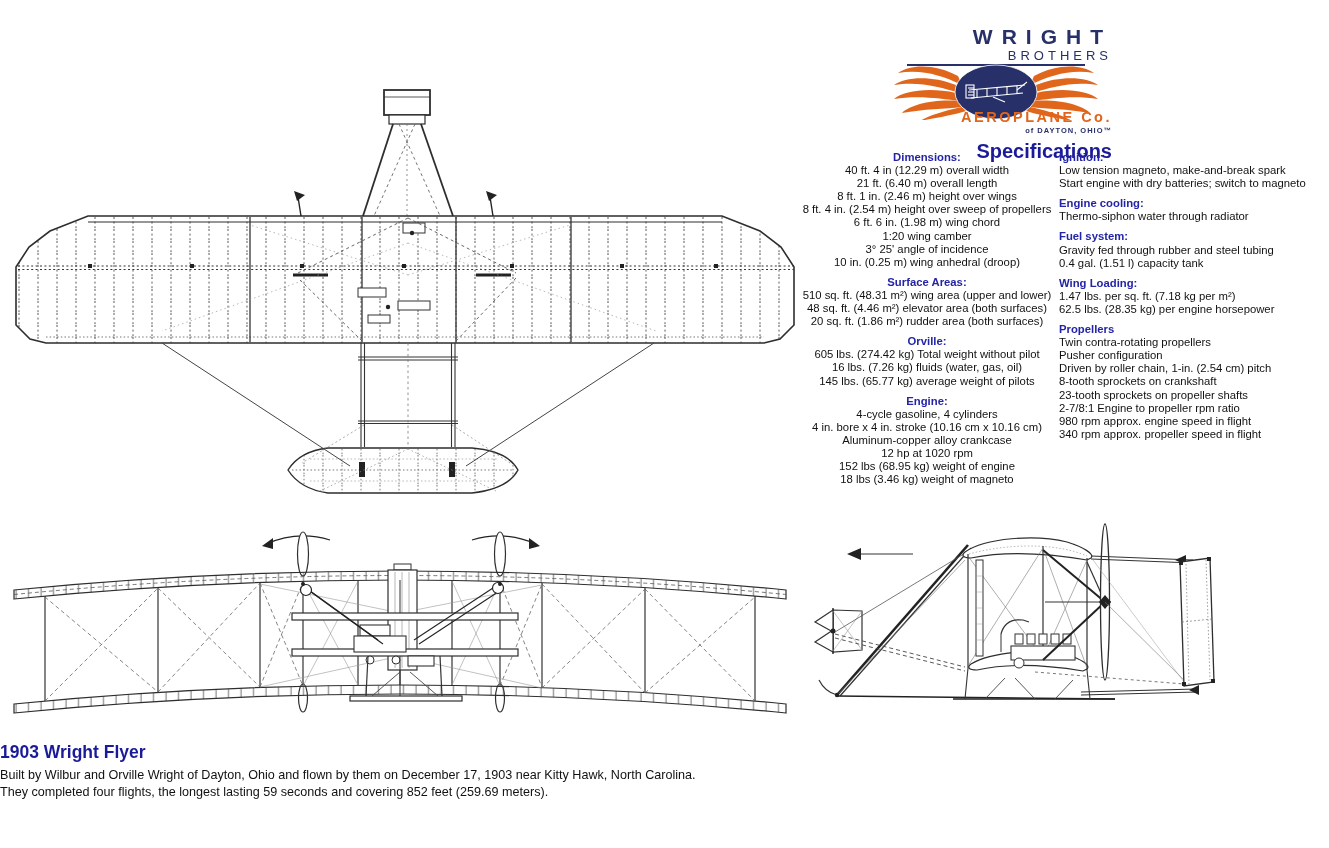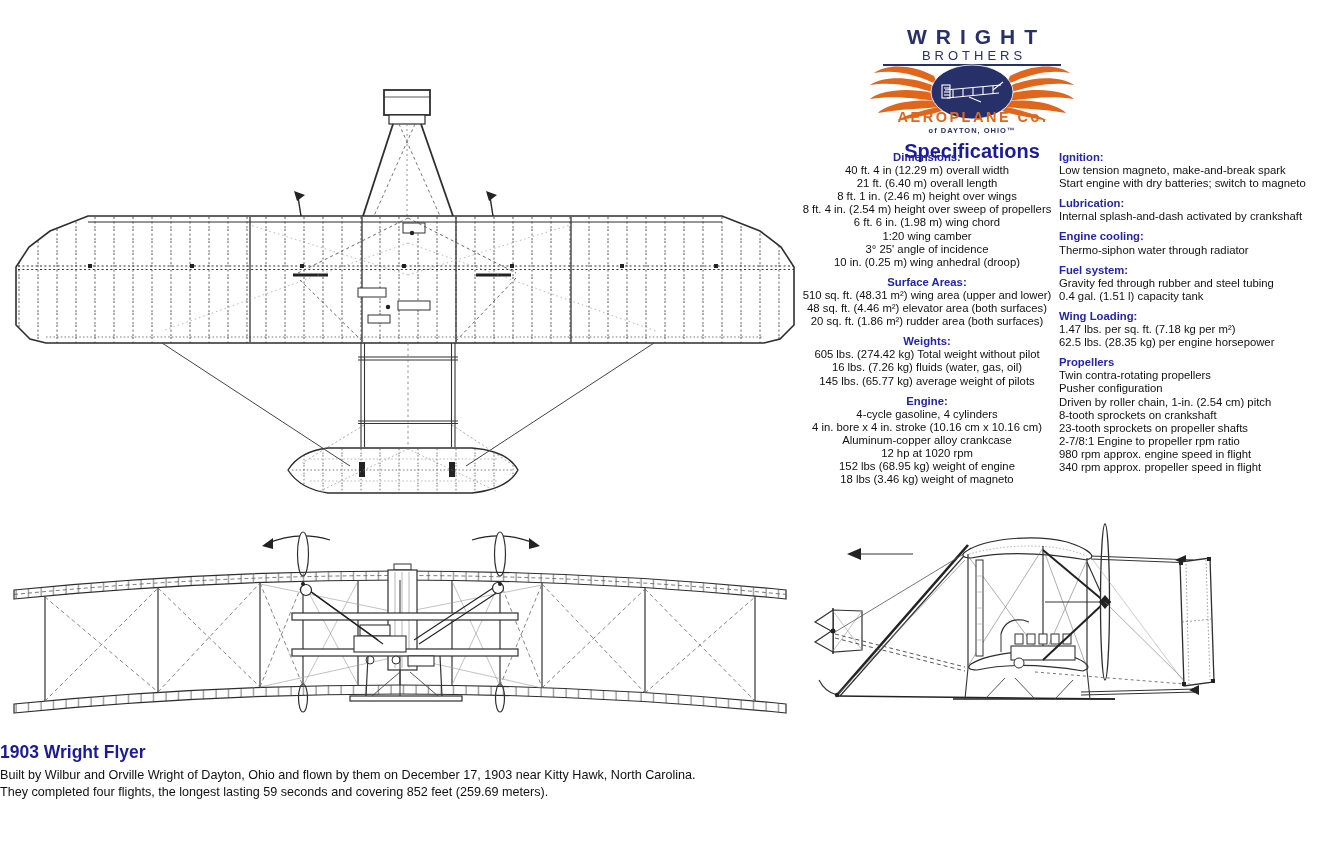--- a/index.html
+++ b/index.html
@@ -5,21 +5,21 @@
   :root{
     --navy:#273069; --orange:#e0661c; --headblue:#2424a8;
     --titlenavy:#1b1b99; --text:#111111; --bg:#ffffff;
   }
   html,body{margin:0;padding:0;background:var(--bg);}
   .canvas{position:relative;width:1329px;height:848px;background:var(--bg);overflow:hidden;
           font-family:"Liberation Sans",sans-serif;color:var(--text);}
   svg{display:block;}
   .drawing{position:absolute;}
   
-  .logo{position:absolute;left:856px;top:26px;width:232px;text-align:center;}
+  .logo{position:absolute;left:880px;top:26px;width:232px;text-align:right;}
   .logo-wright{font-weight:bold;font-size:21px;letter-spacing:9px;padding-left:9px;color:var(--navy);line-height:1.05;}
   .logo-brothers{font-weight:normal;font-size:13px;letter-spacing:4px;padding-left:4px;color:var(--navy);}
   .logo-rule{width:178px;height:2px;background:var(--navy);margin:1px auto 0 auto;}
   .logo-art{margin:-2px auto 0 auto;}
   .logo-aeroplane{font-weight:bold;font-size:14.5px;letter-spacing:2.5px;padding-left:2px;color:var(--orange);margin-top:-11px;position:relative;}
   .logo-dayton{font-weight:bold;font-size:7.5px;letter-spacing:1px;color:var(--navy);margin-top:1px;}
   .specs-title{font-weight:bold;font-size:20px;color:var(--titlenavy);margin-top:5px;}
   
   .spec-col{position:absolute;top:151px;font-size:11.3px;line-height:13.1px;color:var(--text);}
   .spec-col[data-col="0"]{left:795px;width:264px;text-align:center;}
@@ -376,21 +376,21 @@
       </div>
 
     <div class="spec-section">
       <div class="spec-head">Surface Areas:</div>
     <div class="spec-line">510 sq. ft. (48.31 m²) wing area (upper and lower)</div>
         <div class="spec-line">48 sq. ft. (4.46 m²) elevator area (both surfaces)</div>
         <div class="spec-line">20 sq. ft. (1.86 m²) rudder area (both surfaces)</div>
       </div>
 
     <div class="spec-section">
-      <div class="spec-head">Weights:</div>
+      <div class="spec-head">Orville:</div>
     <div class="spec-line">605 lbs. (274.42 kg) Total weight without pilot</div>
         <div class="spec-line">16 lbs. (7.26 kg) fluids (water, gas, oil)</div>
         <div class="spec-line">145 lbs. (65.77 kg) average weight of pilots</div>
       </div>
 
     <div class="spec-section">
       <div class="spec-head">Engine:</div>
     <div class="spec-line">4-cycle gasoline, 4 cylinders</div>
         <div class="spec-line">4 in. bore x 4 in. stroke (10.16 cm x 10.16 cm)</div>
         <div class="spec-line">Aluminum-copper alloy crankcase</div>
@@ -399,24 +399,20 @@
         <div class="spec-line">18 lbs (3.46 kg) weight of magneto</div>
       </div>
   </div>
   <div class="spec-col" data-col="1">
     <div class="spec-section">
       <div class="spec-head">Ignition:</div>
     <div class="spec-line">Low tension magneto, make-and-break spark</div>
         <div class="spec-line">Start engine with dry batteries; switch to magneto</div>
       </div>
 
-    <div class="spec-section">
-      <div class="spec-head">Lubrication:</div>
-    <div class="spec-line">Internal splash-and-dash activated by crankshaft</div>
-      </div>
 
     <div class="spec-section">
       <div class="spec-head">Engine cooling:</div>
     <div class="spec-line">Thermo-siphon water through radiator</div>
       </div>
 
     <div class="spec-section">
       <div class="spec-head">Fuel system:</div>
     <div class="spec-line">Gravity fed through rubber and steel tubing</div>
         <div class="spec-line">0.4 gal. (1.51 l) capacity tank</div>

